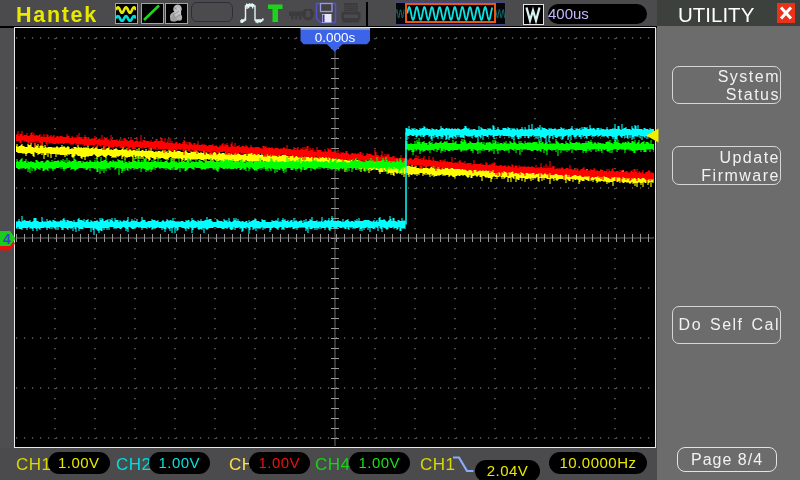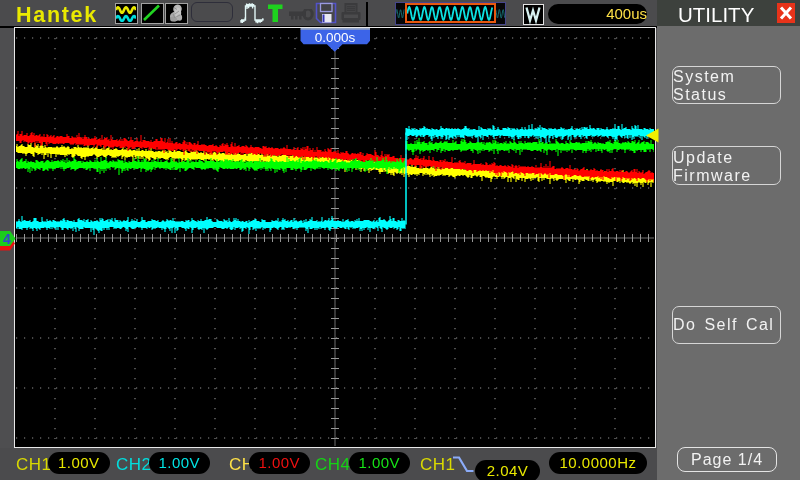--- a/index.html
+++ b/index.html
@@ -6,52 +6,52 @@
 html,body { width:800px; height:480px; overflow:hidden; background:#4e4e50; font-family:"Liberation Sans", sans-serif; }
 .abs { position:absolute; }
 #topbar { left:0; top:0; width:658px; height:26px; background:#4b4b4d; }
 #blackline { left:0; top:25.5px; width:658px; height:2.5px; background:#000; }
 #scope { left:14px; top:27.4px; width:642px; height:420.6px; background:#000; border:1.8px solid #e8e8e8; }
 #botbar { left:0; top:448px; width:658px; height:32px; background:#4b4b4d; }
 #sidebar { left:657px; top:0; width:143px; height:480px; background:#6c6c6c; }
 #sidehead { left:0; top:0; width:164px; height:26px; background:#3d413d; }
 #utitle { left:21px; top:2.5px; color:#fff; font-size:20.5px; line-height:23px; letter-spacing:0px; }
 #xbtn { left:120px; top:2.5px; width:18px; height:20px; background:#e8331a; }
-.sbtn { left:15px; width:109px; border:1.5px solid #d6d6d6; border-radius:7px; color:#f2f2f2; font-size:16px; letter-spacing:1.5px; word-spacing:2px; text-align:left; }
+.sbtn { left:15px; width:109px; border:1.5px solid #d6d6d6; border-radius:7px; color:#f2f2f2; font-size:16px; letter-spacing:1.5px; word-spacing:2px; text-align:right; }
 #pgbtn { left:20px; top:447px; width:100px; height:25px; border:1.5px solid #e4e4e4; border-radius:8px; color:#f2f2f2; font-size:16px; letter-spacing:1px; text-align:center; line-height:23px; }
 .chlbl { top:455px; font-size:17px; letter-spacing:0.5px; }
 .pill { top:452px; height:22px; background:#000; border-radius:11px; font-size:15px; text-align:center; line-height:22px; letter-spacing:0.5px; }
 .ibox { top:3px; width:23px; height:21px; background:#000; border:1.5px solid #a2a2a2; }
 #hantek { left:16px; top:4px; color:#e9e900; font-size:21.5px; font-weight:bold; letter-spacing:1.7px; line-height:22px; }
 #emptybox { left:191px; top:2px; width:42px; height:20px; border:1.2px solid #2e2e3a; border-radius:6px; }
 #sep { left:366px; top:1.5px; width:1.6px; height:24.5px; background:#000; }
 #prevbox { left:395px; top:1.5px; width:111px; height:23px; background:#070709; border:1.2px solid #46468c; }
 #orange { left:8.5px; top:0.2px; width:91px; height:20.3px; border:2.1px solid #e85810; }
 #wbox { left:522.5px; top:3.5px; width:21.5px; height:21px; background:#000; border:1.4px solid #e4e4e4; }
-#tpill { left:548px; top:4px; width:99px; height:20px; background:#000; border-radius:10px; color:#fde047; font-size:15px; text-align:right; line-height:20px; }
+#tpill { left:548px; top:4px; width:99px; height:20px; background:#000; border-radius:10px; color:#c4b5fd; font-size:15px; text-align:left; line-height:20px; }
 svg { position:absolute; }
 </style></head>
 <body>
 <div class="abs" id="topbar"></div>
 <div class="abs" id="blackline"></div>
 <div class="abs" id="scope"></div>
 <div class="abs" id="botbar"></div>
 <div class="abs" id="sidebar">
   <div class="abs" id="sidehead">
     <div class="abs" id="utitle">UTILITY</div>
     <div class="abs" id="xbtn">
         <svg width="18" height="20">
           <path d="M4,4.5 L14,15.5 M14,4.5 L4,15.5" stroke="#fff" stroke-width="3"></path>
         </svg>
       </div>
   </div>
   <div class="abs sbtn" style="top:65.5px; height:38px; padding-top:1px; line-height:18px;">System<br>Status</div>
   <div class="abs sbtn" style="top:146px; height:39px; padding-top:1.5px; line-height:18px;">Update<br>Firmware</div>
   <div class="abs sbtn" style="top:306px; height:38px; line-height:35px;">Do Self Cal</div>
-  <div class="abs" id="pgbtn">Page 1/4</div>
+  <div class="abs" id="pgbtn">Page 8/4</div>
 </div>
 <div class="abs" id="hantek">Hantek</div>
 <div class="abs ibox" style="left:115px;">
   <svg width="20" height="18">
       <path d="M0,4.5 q2,-5.5 4,0 q2,5.5 4,0 q2,-5.5 4,0 q2,5.5 4,0 q2,-5.5 4,0" stroke="#e8e800" stroke-width="2.6" fill="none" transform="translate(0,1.5)"></path>
   <path d="M0,13 q2,-5 4,0 q2,5 4,0 q2,-5 4,0 q2,5 4,0 q2,-5 4,0" stroke="#00dede" stroke-width="2.6" fill="none" transform="translate(0,1.5)"></path>
     </svg>
 </div>
 <div class="abs ibox" style="left:140.5px;">
   <svg width="20" height="18">

